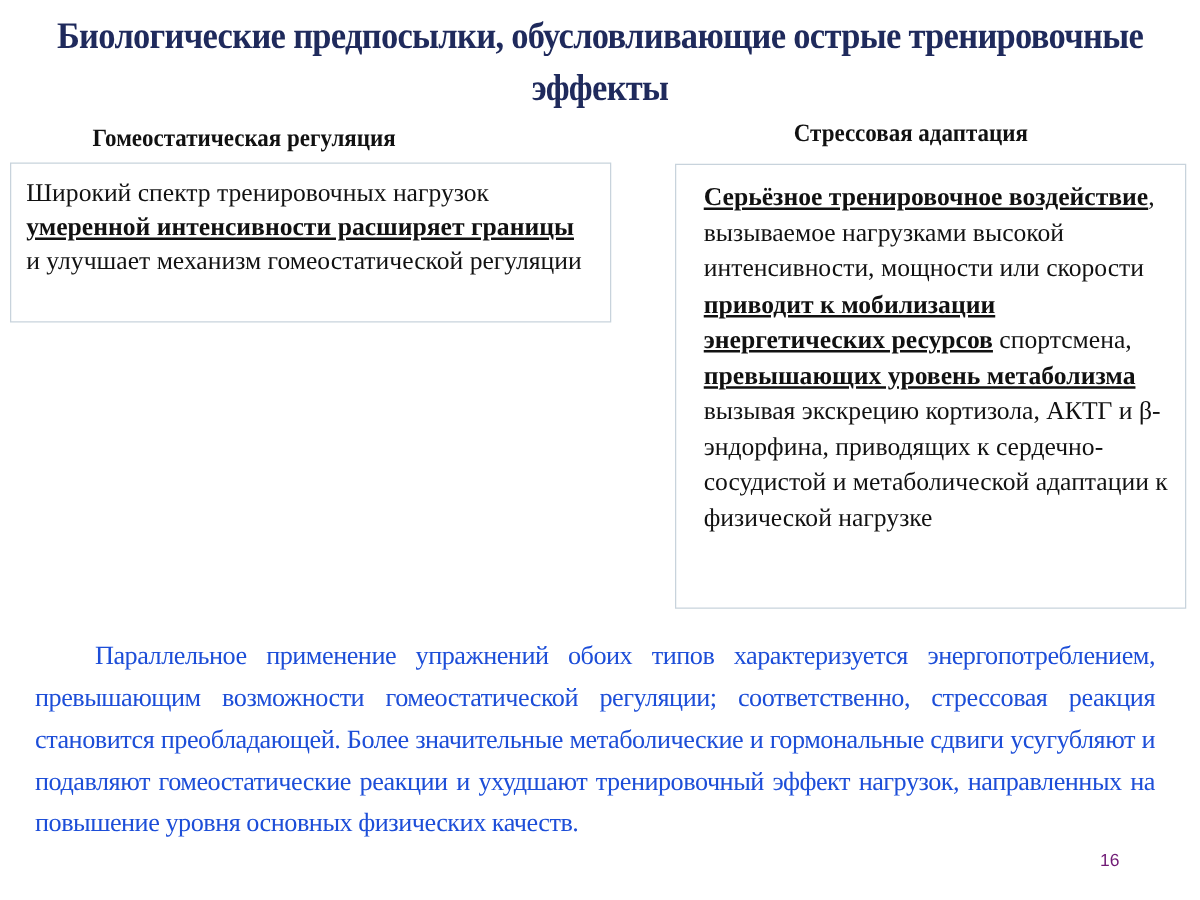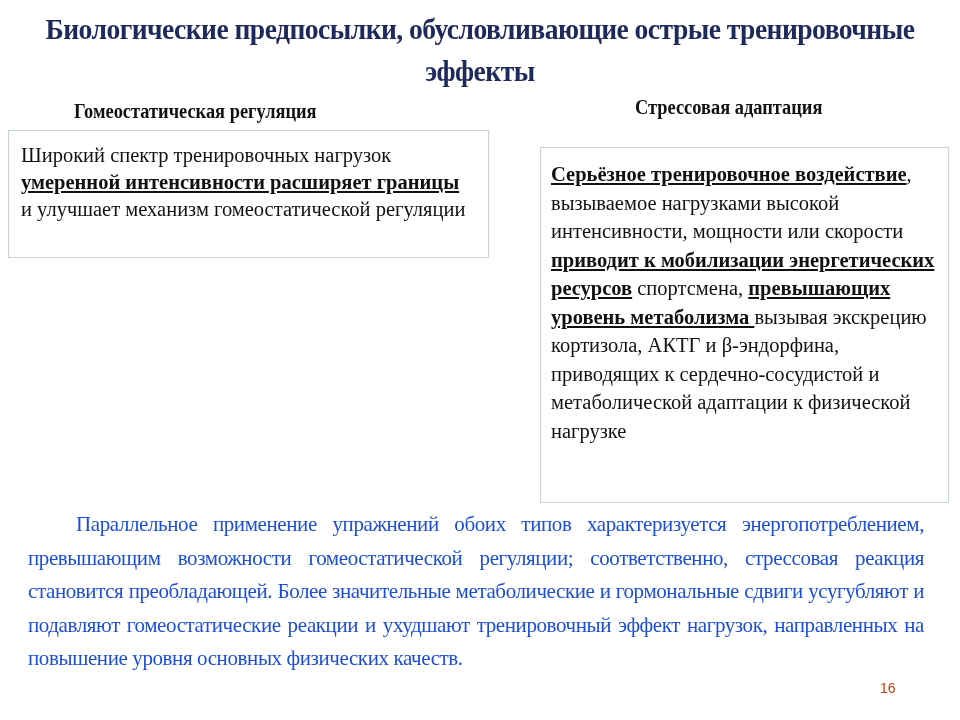--- a/index.html
+++ b/index.html
@@ -10,37 +10,37 @@
            letter-spacing:-0.6px; transform:scaleX(0.92); }
   .subhead { position:absolute; font-weight:bold; font-size:20px; color:#111;
              transform:scaleX(0.92); transform-origin:left top; white-space:nowrap; }
   .box { position:absolute; border:1px solid #c8d3dc; background:#fff; box-sizing:border-box; }
   .box-text { font-size:20.5px; line-height:27px; }
   .u { font-weight:bold; text-decoration:underline; }
   .para { position:absolute; left:28px; top:508px; width:896px; font-size:21px;
           line-height:33.5px; text-align:justify; text-indent:48px; color:#1d4ed8;
           letter-spacing:-0.4px; }
   .slide-num { position:absolute; left:880px; top:680px; font-family:"Liberation Sans", sans-serif;
-               font-size:14px; color:#c2410c; }
+               font-size:14px; color:#701a75; }
 </style>
 </head>
 <body>
 
 <div class="title">Биологические предпосылки, обусловливающие острые тренировочные эффекты</div>
 
 <div class="subhead" style="left:74px; top:100px;">Гомеостатическая регуляция</div>
 <div class="subhead" style="left:635px; top:96px;">Стрессовая адаптация</div>
 
 <div class="box" style="left:8px; top:130px; width:481px; height:128px; padding:11px 19px 0 12px;">
   <div class="box-text">
     <span>Широкий спектр тренировочных нагрузок </span><span class="u">умеренной интенсивности расширяет границы</span><span> и улучшает механизм гомеостатической регуляции</span>
   </div>
 </div>
 
-<div class="box" style="left:540px; top:131px; width:409px; height:356px; padding:12px 8px 0 10px;margin-top:16px;">
+<div class="box" style="left:540px; top:131px; width:409px; height:356px; padding:12px 8px 0 22px;">
   <div class="box-text" style="line-height:28.5px;">
     <span class="u">Серьёзное тренировочное воздействие</span><span>, вызываемое нагрузками высокой интенсивности, мощности или скорости </span><span class="u">приводит к мобилизации энергетических ресурсов</span><span> спортсмена, </span><span class="u">превышающих уровень метаболизма </span><span>вызывая экскрецию кортизола, АКТГ и β-эндорфина, приводящих к сердечно-сосудистой и метаболической адаптации к физической нагрузке</span>
   </div>
 </div>
 
 <div class="para">
   <span>Параллельное применение упражнений обоих типов характеризуется энергопотреблением, превышающим возможности гомеостатической регуляции; соответственно, стрессовая реакция становится преобладающей. Более значительные метаболические и гормональные сдвиги усугубляют и подавляют гомеостатические реакции и ухудшают тренировочный эффект нагрузок, направленных на повышение уровня основных физических качеств.</span>
 </div>
 
 <div class="slide-num">16</div>

